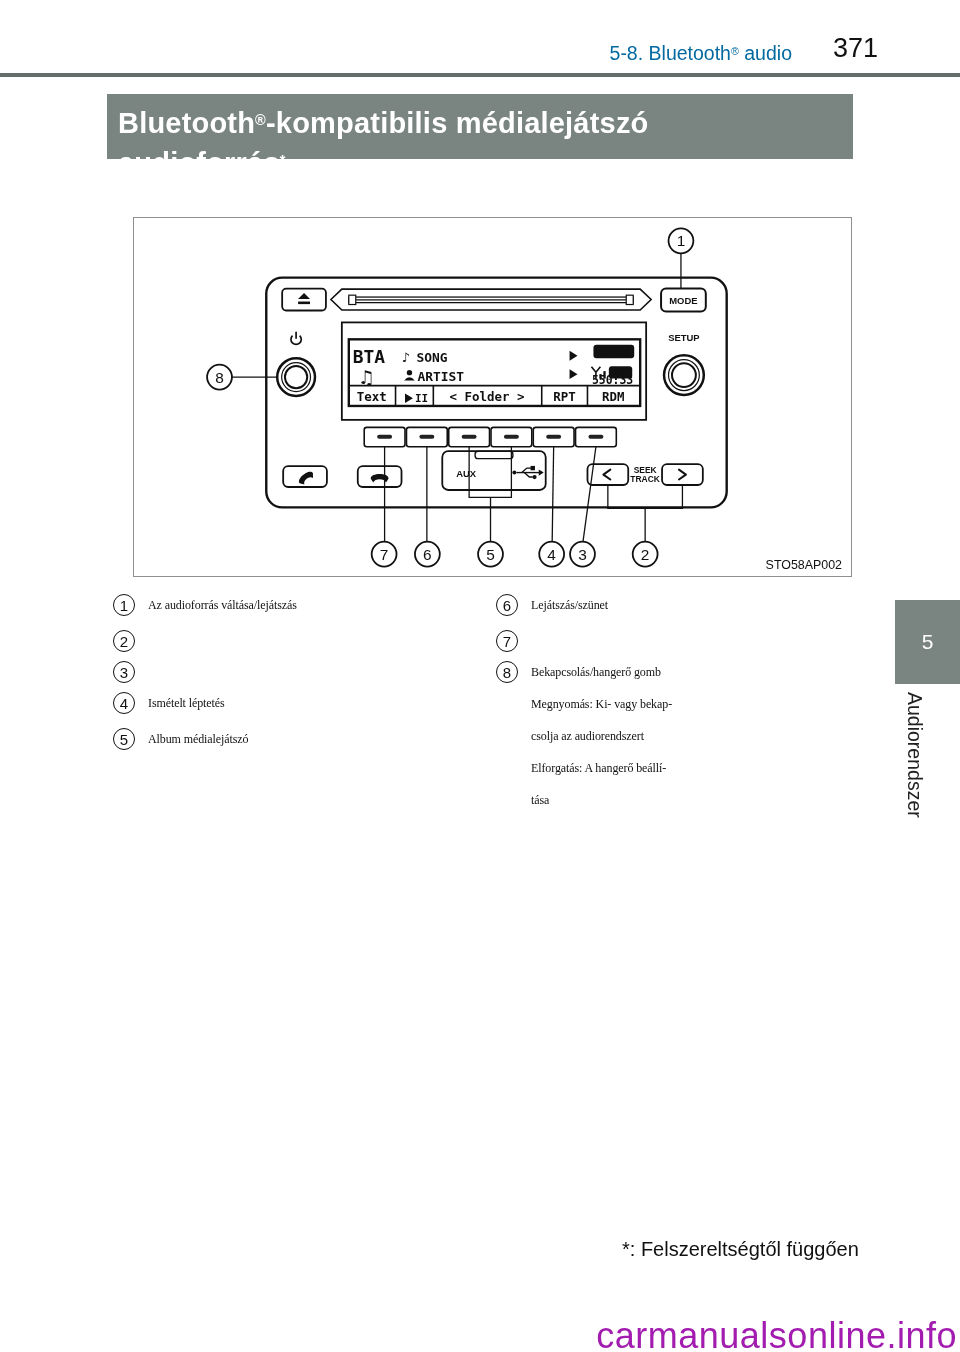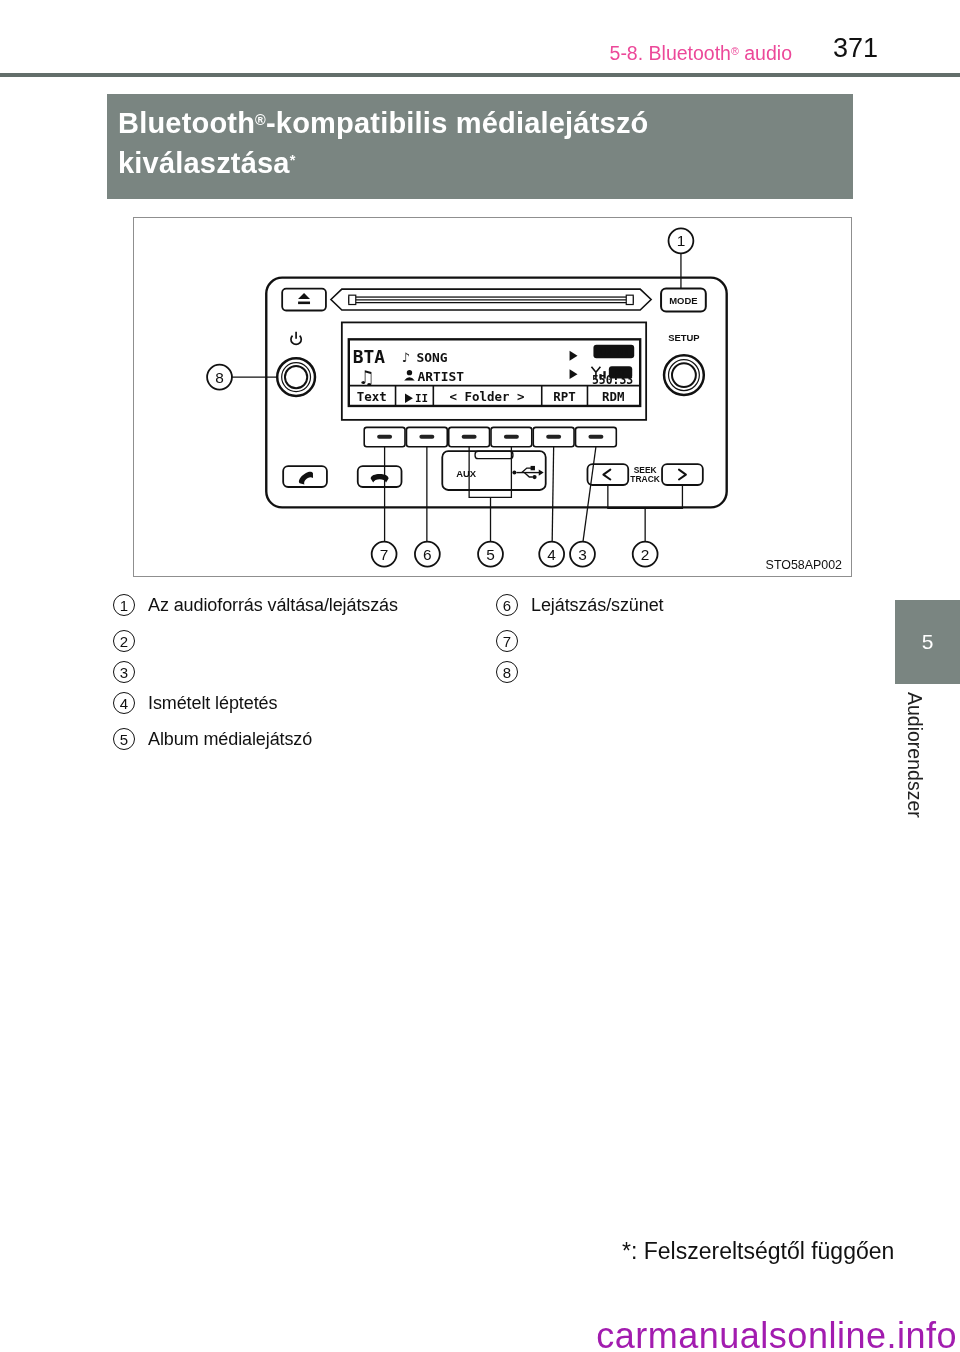--- a/index.html
+++ b/index.html
@@ -1,76 +1,76 @@
 <!DOCTYPE html>
 <html><head>
 <meta charset="utf-8">
 <style>
   html,body { margin:0; padding:0; }
   body { background:#ffffff; font-family:"Liberation Sans", sans-serif; color:#111; }
   .page { position:relative; width:960px; height:1352px; background:#fff; overflow:hidden; }
 
   
   .header-section { position:absolute; top:42px; left:0; width:792px; text-align:right;
-                    font-size:19.5px; color:#ec4899; }
+                    font-size:19.5px; color:#0369a1; }
   .header-section sup { font-size:0.55em; vertical-align:0.5em; }
   .page-number { position:absolute; top:33px; left:833px; font-size:27px; font-weight:normal; }
   .header-rule { position:absolute; top:73px; left:0; width:960px; height:4px; background:#636e6a; }
 
   
-  .title-block { position:absolute; left:107px; top:94px; width:746px; height:105px;
+  .title-block { position:absolute; left:107px; top:94px; width:746px; height:65px;
                  background:#7a8581; color:#ffffff; font-weight:bold; font-size:29px;
                  line-height:37px; padding:8px 0 0 11px; box-sizing:border-box;
                  letter-spacing:0.2px; }
   .title-block sup { font-size:0.5em; vertical-align:0.55em; }
 
   
   .figure-box { position:absolute; left:133px; top:217px; width:717px; height:358px;
                 border:1px solid #8f8f8f; background:#fff; }
 
   
   .legend-col { position:absolute; }
   .legend-col-left  { left:113px; top:589px; width:382px; }
   .legend-col-right { left:496px; top:589px; width:372px; }
   .legend-item { display:flex; gap:13px; margin-bottom:4px; align-items:flex-start; }
   .lnum { width:22px; height:22px; flex:0 0 22px; border:1.6px solid #111; border-radius:50%;
           display:flex; align-items:center; justify-content:center; font-size:15px;
           margin-top:5px; box-sizing:border-box; }
-  .ltext { font-size:18px; line-height:32px; white-space:pre-line; letter-spacing:-0.1px; }
+  .ltext { font-size:12px; line-height:32px; white-space:pre-line; letter-spacing:-0.1px;font-family:Liberation Serif, serif; }
 
   
   .chapter-tab { position:absolute; left:895px; top:600px; width:65px; height:84px;
                  background:#7a8581; color:#fff; display:flex; align-items:center;
                  justify-content:center; font-size:21px; }
   .chapter-label { position:absolute; left:926px; top:692px; width:160px; height:26px;
                    transform:rotate(90deg); transform-origin:top left;
                    font-size:19.5px; color:#222; }
 
   
-  .footnote { position:absolute; left:622px; top:1238px; font-size:23px; }
+  .footnote { position:absolute; left:622px; top:1238px; font-size:20px; }
   .watermark { position:absolute; right:3px; top:1315px; font-size:36px; color:#a21caf;
                letter-spacing:0.5px; }
 
   svg text { fill:#111; }
   .svg-sans { font-family:"DejaVu Sans", sans-serif; }
   .svg-mono { font-family:"DejaVu Sans Mono", monospace; font-weight:bold; }
   .svg-label { font-family:"Liberation Sans", sans-serif; }
 </style>
 </head>
 <body>
 
 <div class="page">
 
   <div class="header-section"><span>5-8. Bluetooth</span><sup>®</sup><span> audio</span></div>
   <div class="page-number">371</div>
   <div class="header-rule"></div>
 
   <div class="title-block">
     <div><span>Bluetooth</span><sup>®</sup><span>-kompatibilis médialejátszó</span></div>
-    <div><span>kiválasztása</span><sup>*</sup></div>
+    <div><span>audioforrás</span><sup>*</sup></div>
   </div>
 
   <div class="figure-box">
     <svg width="717" height="358" viewBox="0 0 719 360" xmlns="http://www.w3.org/2000/svg">
 
       <rect x="132" y="60" width="463" height="231" rx="16" fill="#fff" stroke="#111" stroke-width="2.4"></rect>
 
       <g>
         <rect x="148" y="71" width="44" height="22" rx="4" fill="#fff" stroke="#111" stroke-width="1.8"></rect>
         <polygon points="164,81.5 176,81.5 170,75.5" fill="#111"></polygon>
@@ -280,20 +280,25 @@
   <div class="legend-col legend-col-right">
     <div class="legend-item">
       <span class="lnum">6</span>
       <span class="ltext">Lejátszás/szünet</span>
     </div>
     <div class="legend-item">
       <span class="lnum">7</span>
     </div>
     <div class="legend-item">
       <span class="lnum">8</span>
+      <span class="ltext">Bekapcsolás/hangerő gomb
+Megnyomás: Ki- vagy bekap-
+csolja az audiorendszert
+Elforgatás: A hangerő beállí-
+tása</span>
     </div>
   </div>
 
   <div class="chapter-tab">
     <span>5</span>
   </div>
   <div class="chapter-label">Audiorendszer</div>
 
   <div class="footnote">*: Felszereltségtől függően</div>
   <div class="watermark">carmanualsonline.info</div>

